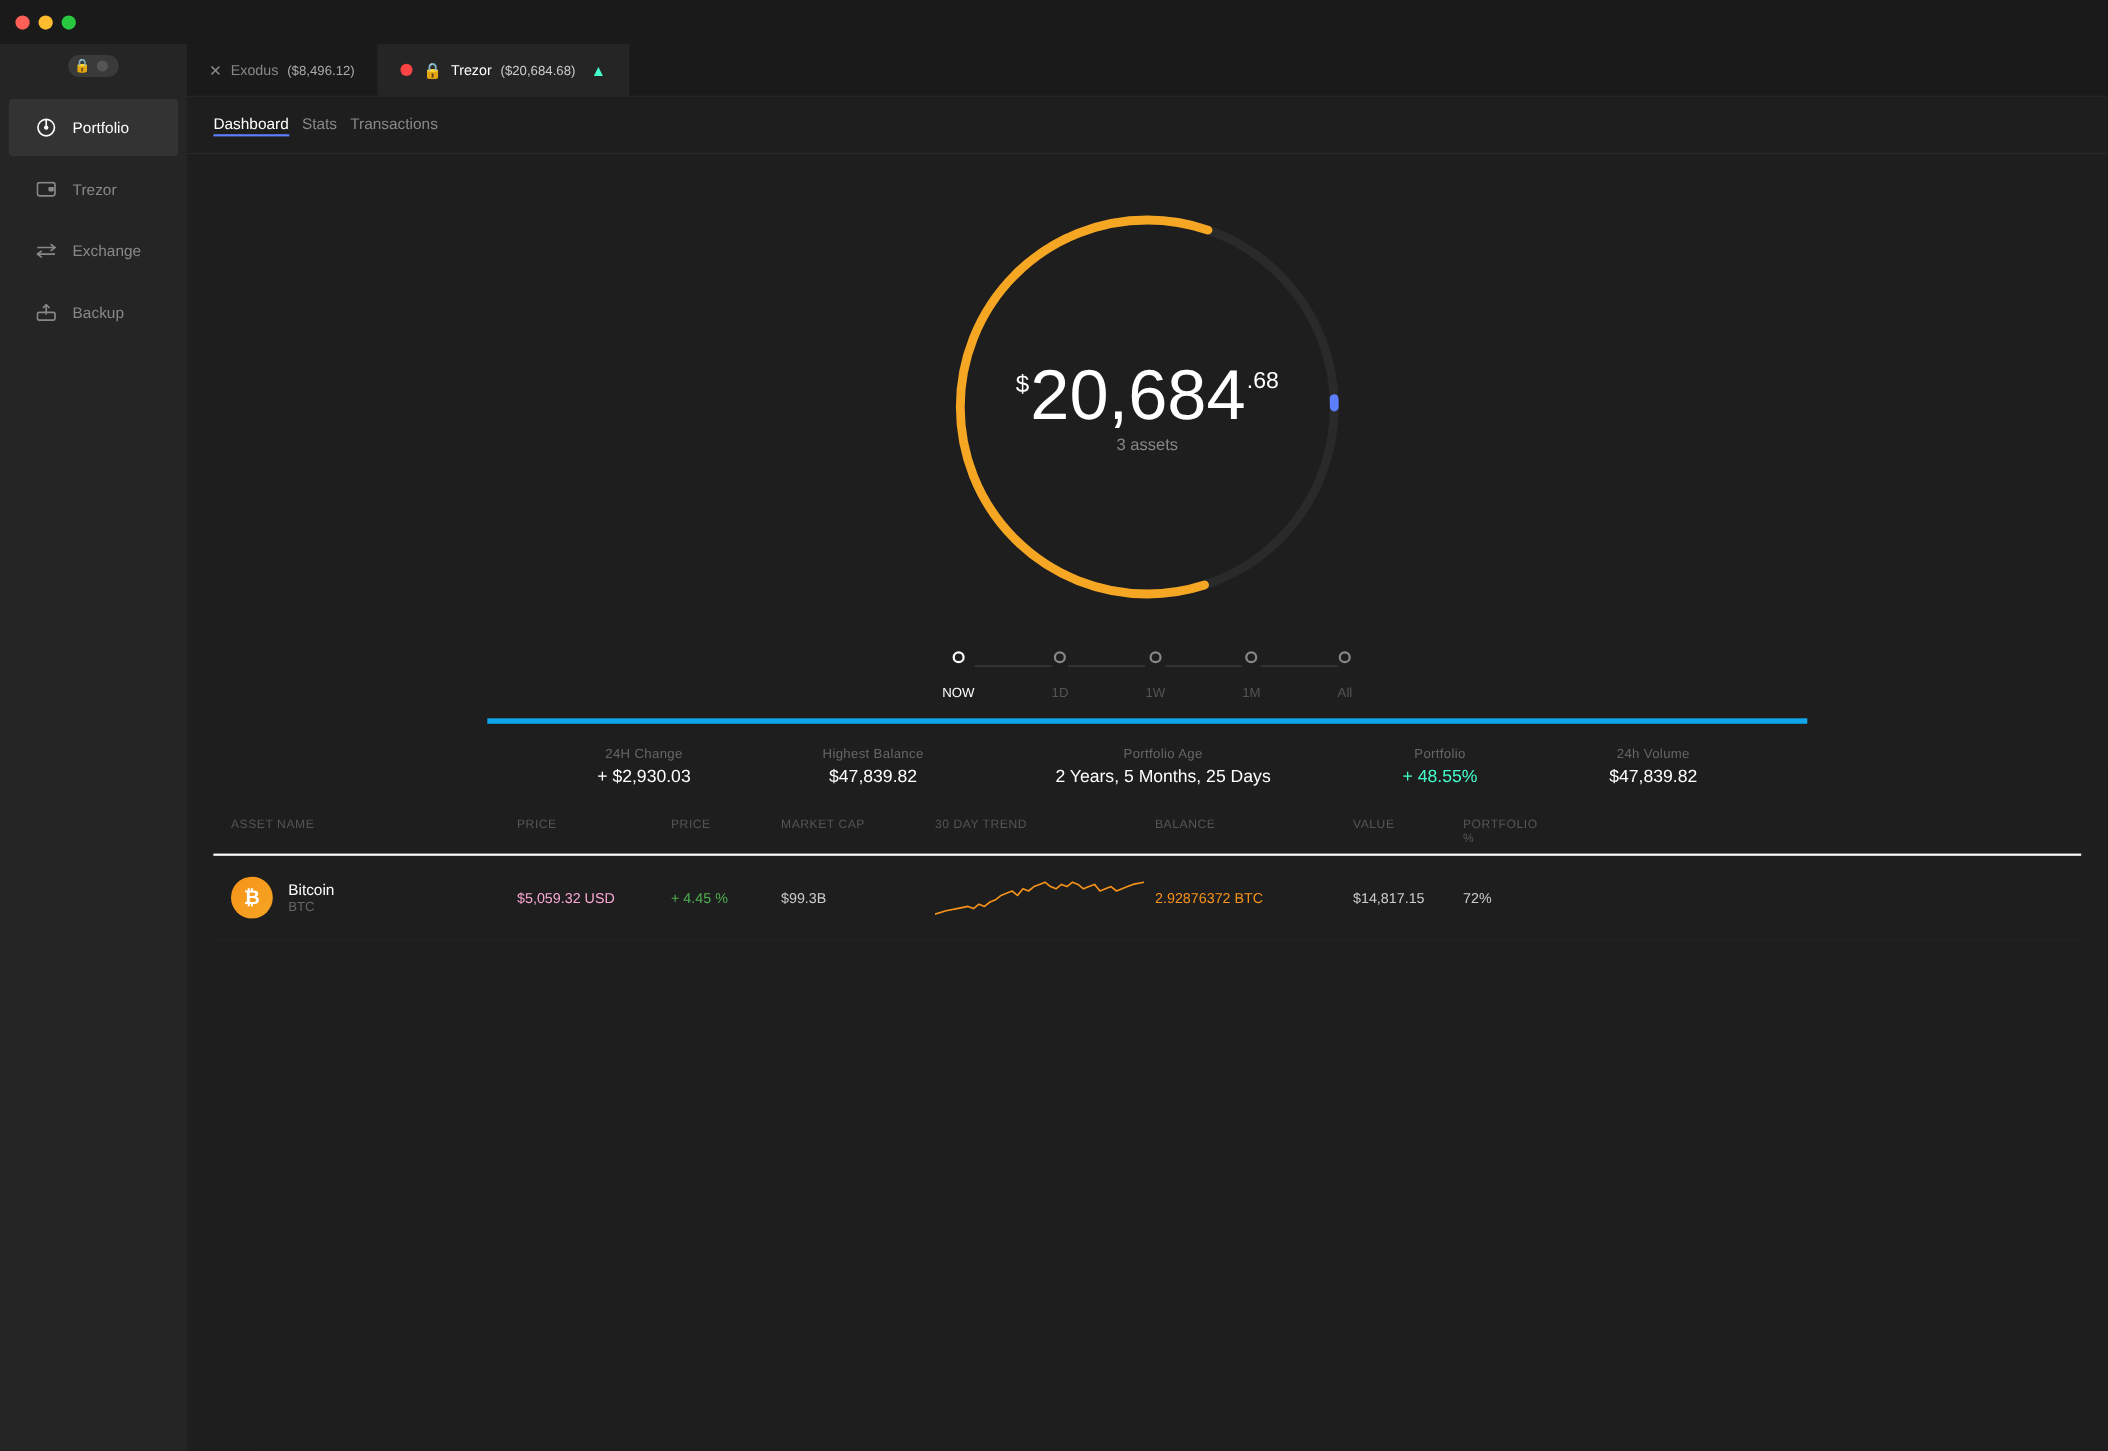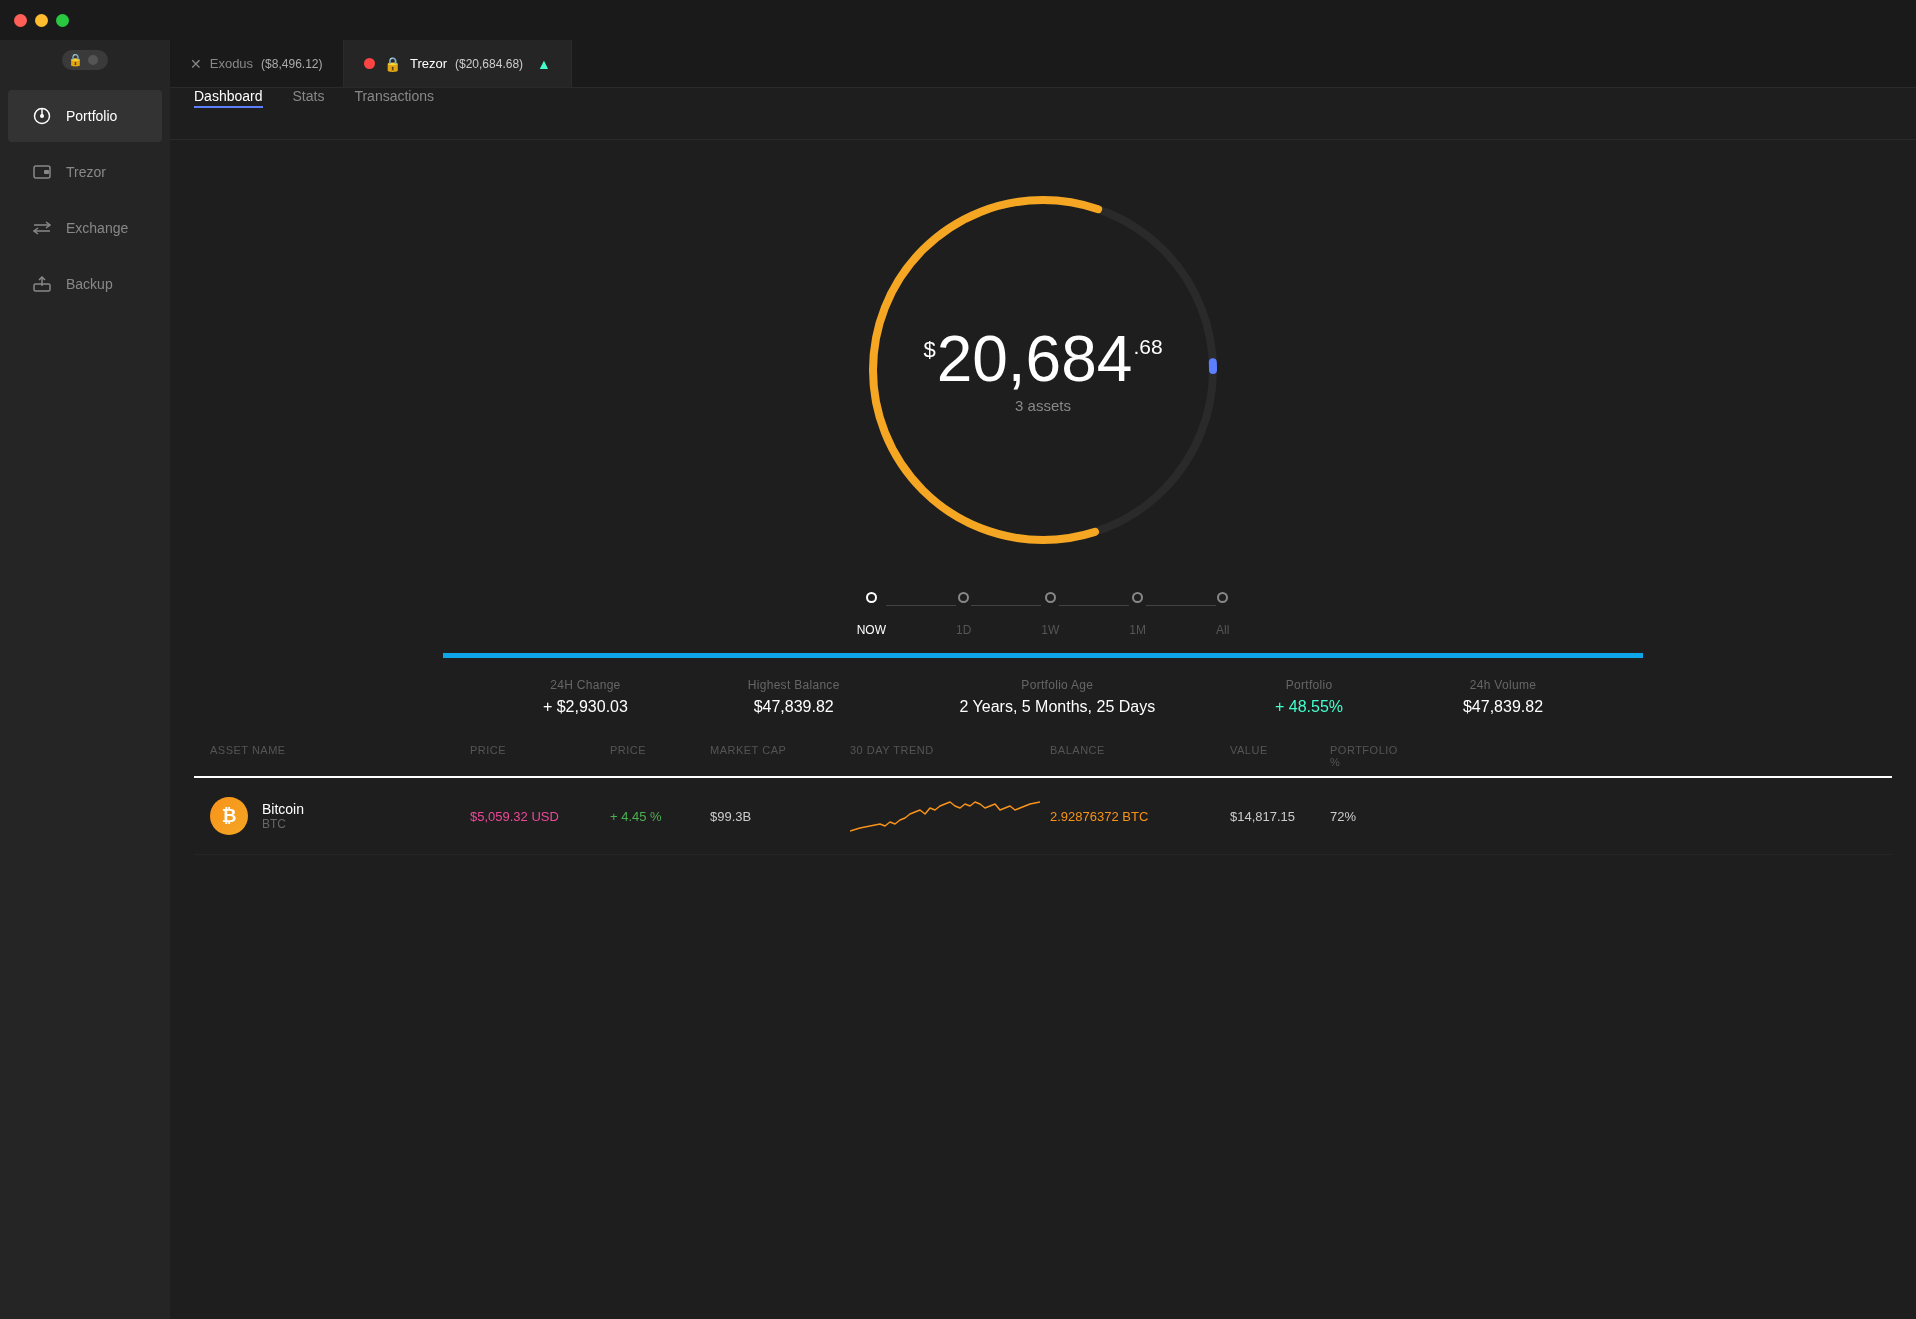--- a/index.html
+++ b/index.html
@@ -176,25 +176,25 @@
     .account-tab.active .account-tab-amount { color: #ccc; }
     .expand-btn {
       margin-left: 6px;
       color: #4fc;
       font-size: 14px;
     }
 
     
     .subnav {
       display: flex;
-      align-items: flex-start;
+      align-items: center;
       padding: 0 24px;
       height: 52px;
       border-bottom: 1px solid #2a2a2a;
-      gap: 30px;
+      gap: 12px;
     }
     .subnav-item {
       color: #888;
       font-size: 14px;
       cursor: pointer;
       padding-bottom: 2px;
       border-bottom: 2px solid transparent;
     }
     .subnav-item.active {
       color: #fff;
@@ -378,21 +378,21 @@
       font-size: 14px;
       font-weight: 500;
       color: #fff;
     }
     .asset-symbol {
       font-size: 12px;
       color: #666;
     }
     .asset-price {
       font-size: 13px;
-      color: #ec4899;
+      color: #f9a8d4;
     }
     .asset-change {
       font-size: 13px;
       color: #4caf50;
     }
     .asset-marketcap {
       font-size: 13px;
       color: #ccc;
     }
     .asset-trend {

